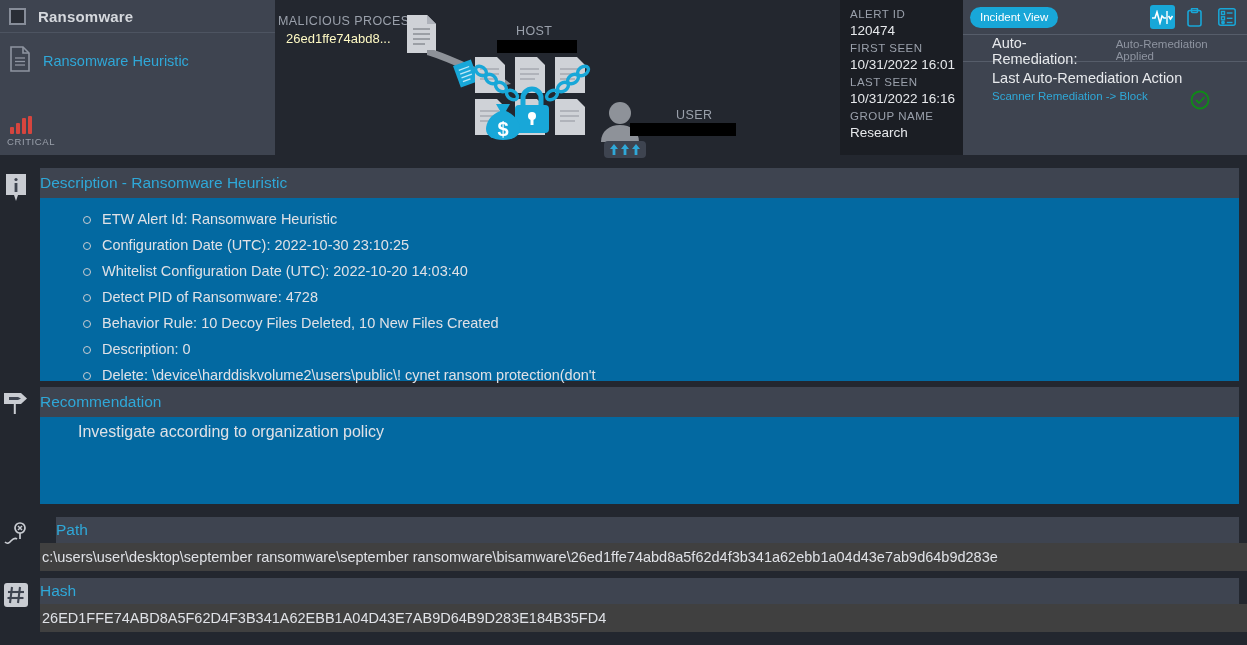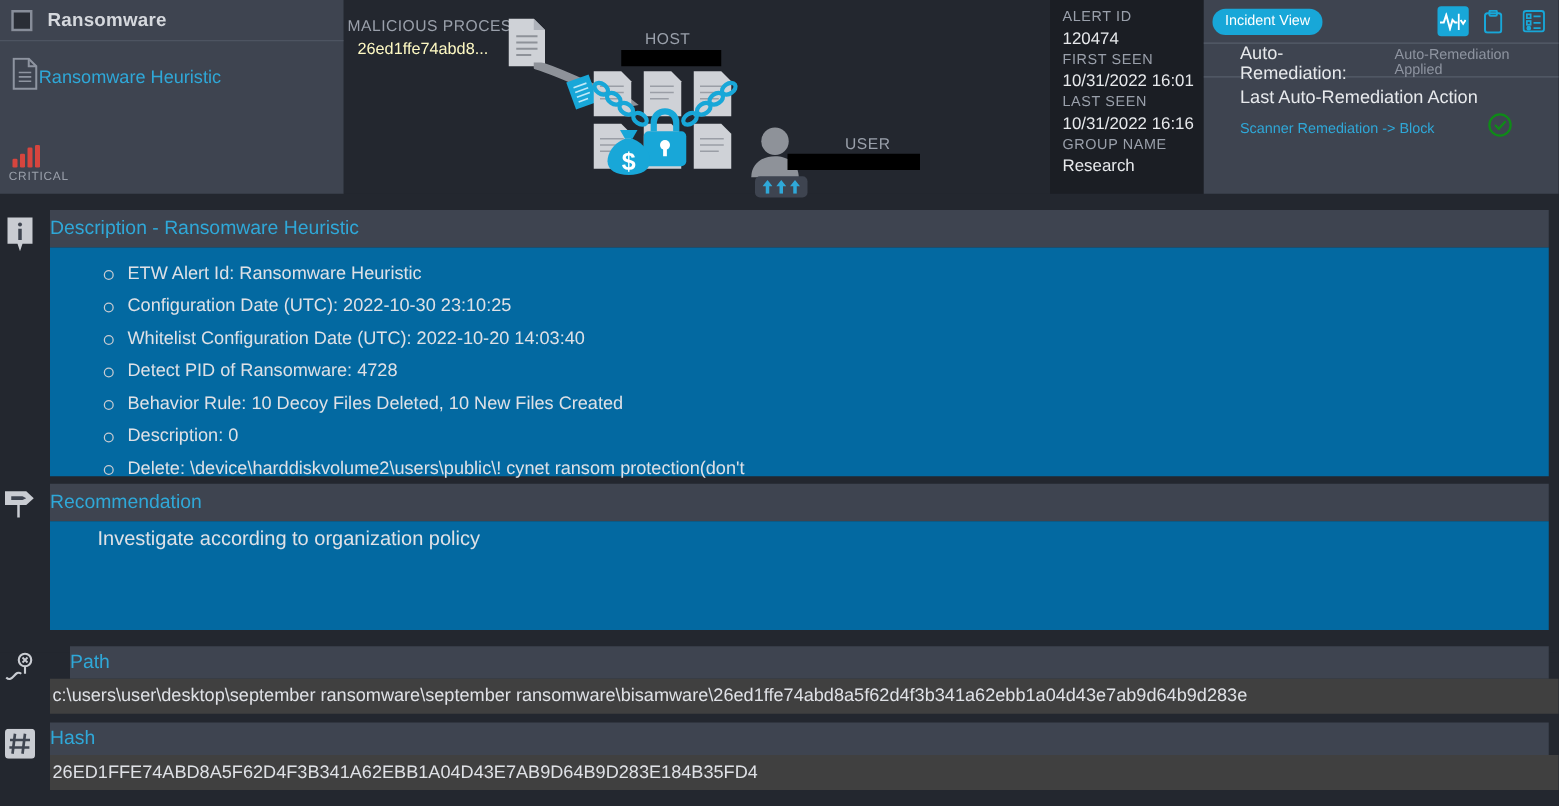--- a/index.html
+++ b/index.html
@@ -21,21 +21,21 @@
   }
   .ac-head {
     height:33px; display:flex; align-items:center; gap:12px; padding-left:9px;
     border-bottom:1px solid #4d5461;
   }
   .chk {
     width:17px; height:17px; background:#2a2e36; border:2px solid #878d99;
     flex:none;
   }
   .ac-title { color:#d5d8dd; font-size:15px; font-weight:bold; letter-spacing:.2px; }
-  .ac-row { display:flex; align-items:center; padding:13px 0 0 9px; }
+  .ac-row { display:flex; align-items:center; gap:12px; padding:13px 0 0 9px; }
   .doc-ico { flex:none; }
   .ac-link { color:#2fa8d8; font-size:14.5px; }
   .sev {
     position:absolute; left:6px; bottom:8px; width:70px;
     display:flex; flex-direction:column; align-items:flex-start;
   }
   .sev-bars { display:flex; align-items:flex-end; gap:2px; height:18px; margin-left:4px;}
   .sev-bars i { display:block; width:4px; background:#d6453e; border-radius:1px; }
   .sev-label { color:#9aa0ab; font-size:9.5px; letter-spacing:.6px; margin-top:2px; margin-left:1px;}
 
@@ -66,21 +66,21 @@
   .ibtn { width:25px; height:24px; display:flex; align-items:center; justify-content:center;
           border-radius:3px; }
   .ibtn.on { background:#18a7d8; }
   .rp-rem {
     height:28px; border-top:1px solid #565d6a; border-bottom:1px solid #565d6a;
     display:flex; align-items:baseline; gap:5px; padding-left:29px;
   }
   .rem-k { color:#e7e9ec; font-size:14.5px; }
   .rem-v { color:#8e94a0; font-size:11.5px; }
   .rp-last { padding:8px 0 0 29px; color:#e7e9ec; font-size:14.5px; }
-  .rp-act { display:flex; align-items:center; padding:4px 11px 0 29px; }
+  .rp-act { display:flex; align-items:flex-start; padding:4px 11px 0 29px; }
   .rp-act a { color:#2fa8d8; font-size:11.5px; }
   .okc { margin-left:auto; margin-right:26px; }
 
   
   .sec { position:absolute; left:0; width:1247px; }
   .sec-head {
     height:30px; background:#3e4450; display:flex; align-items:center;
     margin-right:8px;
   }
   .sec-head .ttl { color:#2fa8d8; font-size:15.5px; }

